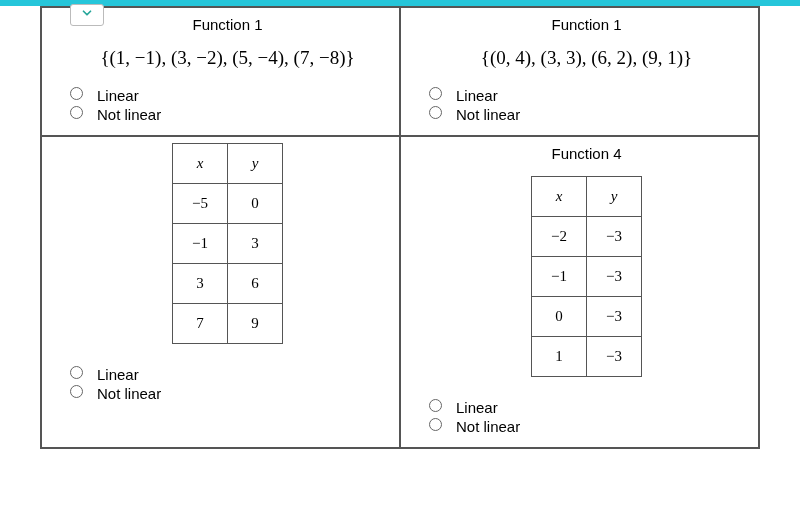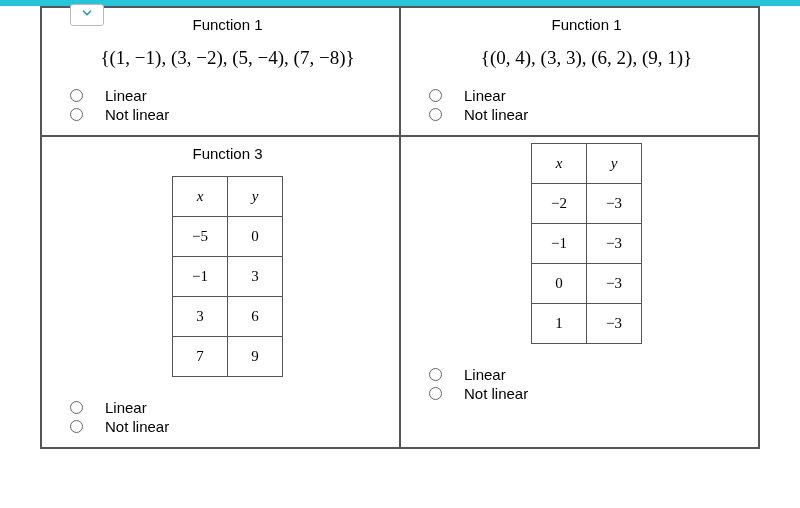--- a/index.html
+++ b/index.html
@@ -61,24 +61,24 @@
       font-family: Liberation Serif, serif;
       font-size: 19px;
       margin-bottom: 18px;
       white-space: nowrap;
     }
     .radio-group {
       margin-top: 6px;
     }
     .radio-row {
       display: flex;
-      align-items: center;
+      align-items: flex-start;
       font-size: 15px;
       margin-bottom: 2px;
-      gap: 22px;
+      gap: 14px;
     }
     .radio {
       width: 13px;
       height: 13px;
       border: 1.5px solid #666;
       border-radius: 50%;
       display: inline-block;
       cursor: pointer;
       flex-shrink: 0;
     }
@@ -141,21 +141,20 @@
         <span>Linear</span>
       </div>
       <div class="radio-row">
         <span class="radio"></span>
         <span>Not linear</span>
       </div>
     </div>
   </div>
 
   <div class="cell bottom-cell">
-    <div class="cell-title">Function 3</div>
     <table class="value-table">
       <tbody>
           <tr>
         <th>x</th>
         <th>y</th>
       </tr>
       <tr>
         <td>−5</td>
         <td>0</td>
       </tr>
@@ -179,20 +178,21 @@
         <span>Linear</span>
       </div>
       <div class="radio-row">
         <span class="radio"></span>
         <span>Not linear</span>
       </div>
     </div>
   </div>
 
   <div class="cell bottom-cell">
+    <div class="cell-title">Function 4</div>
     <table class="value-table">
       <tbody>
           <tr>
         <th>x</th>
         <th>y</th>
       </tr>
       <tr>
         <td>−2</td>
         <td>−3</td>
       </tr>

